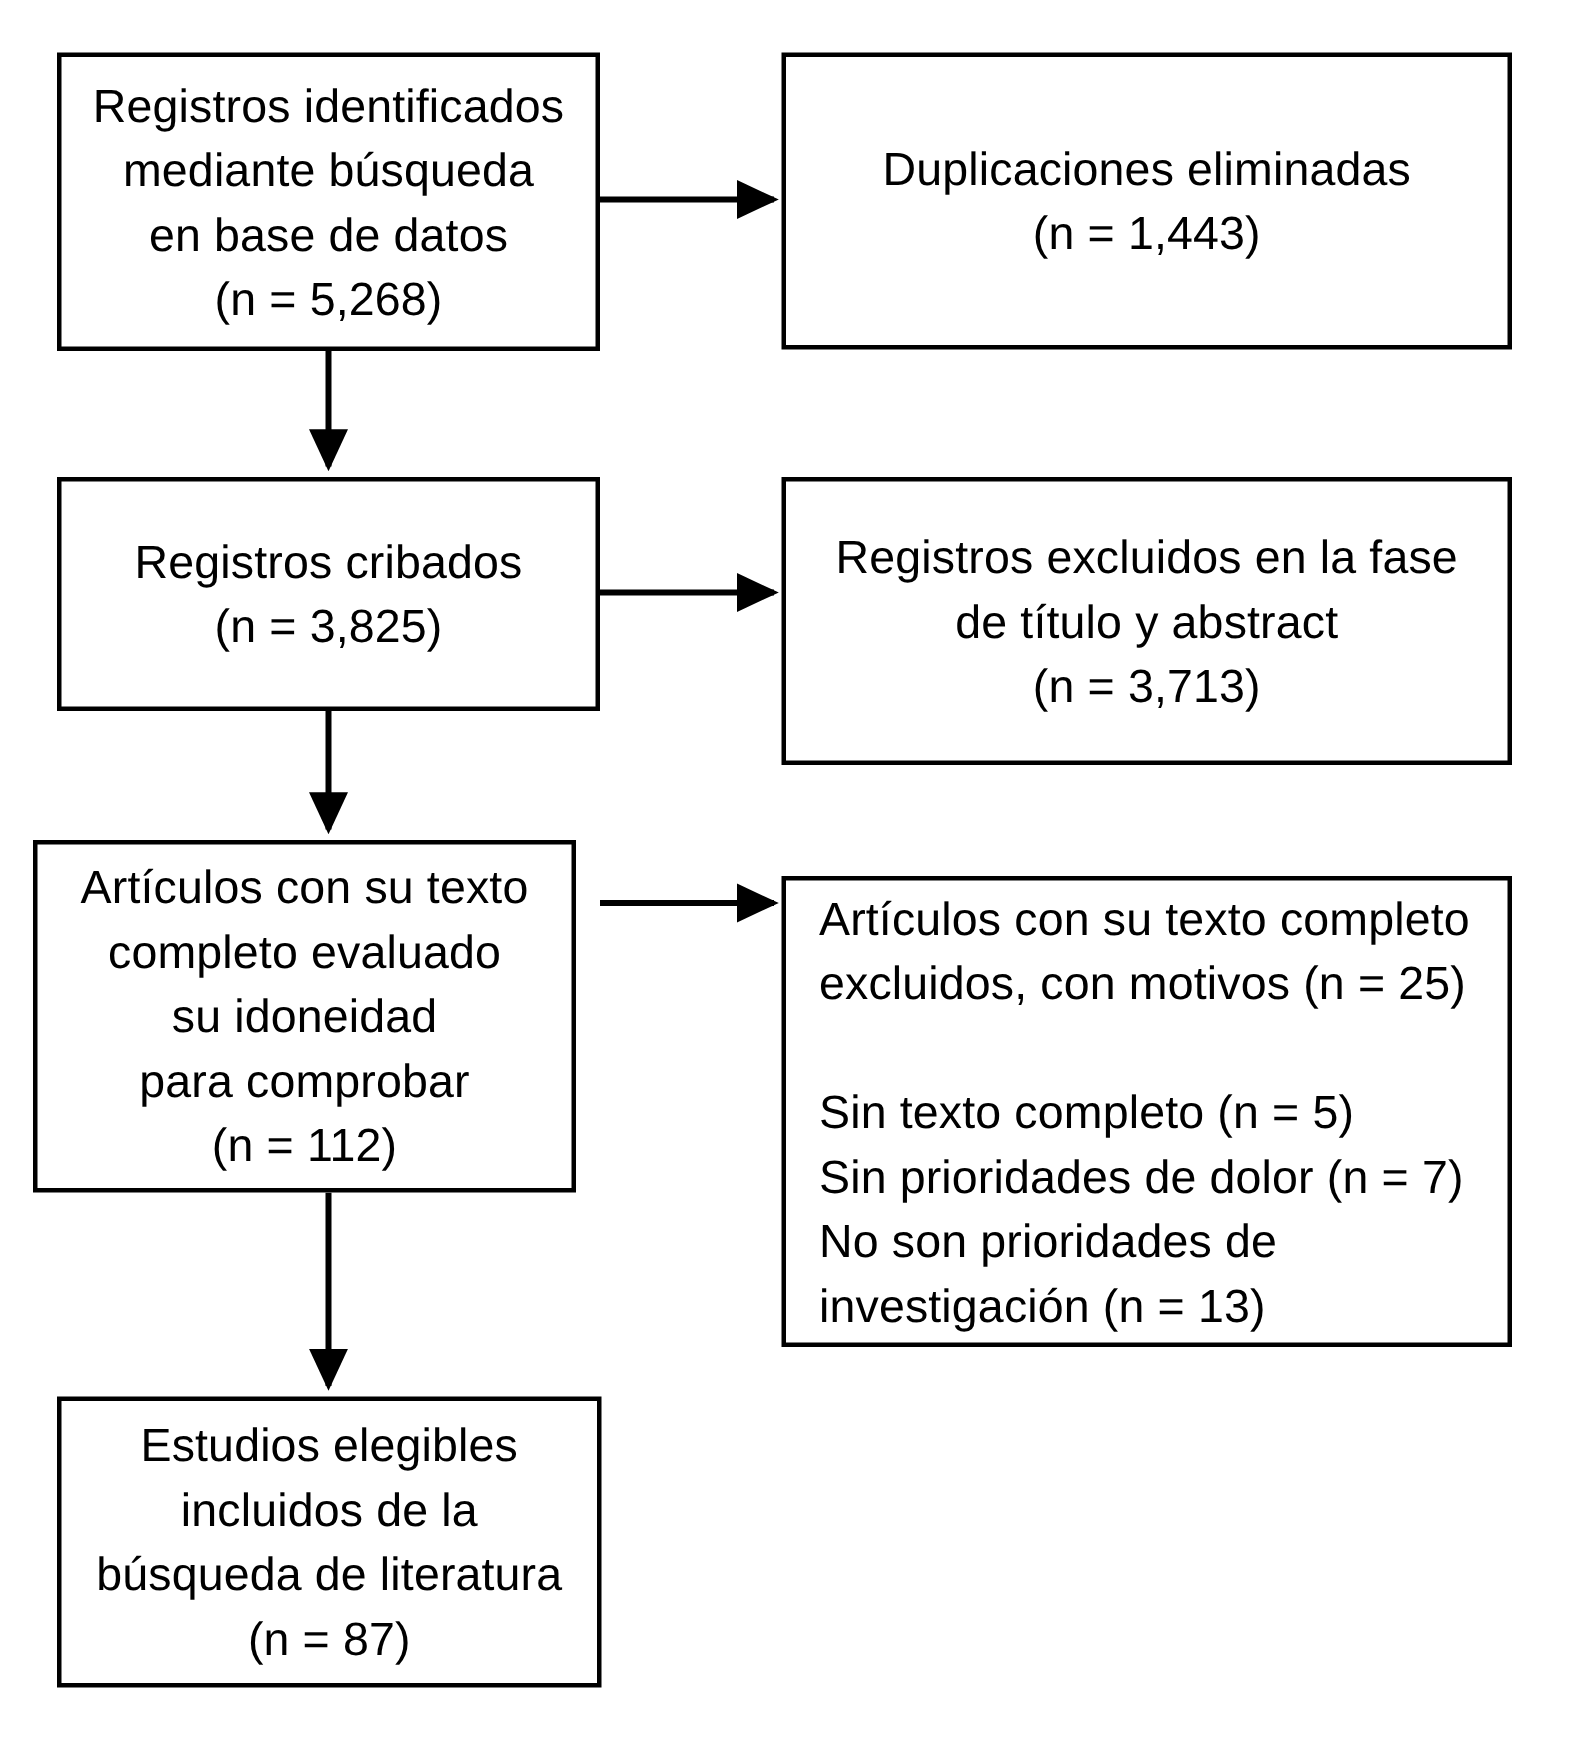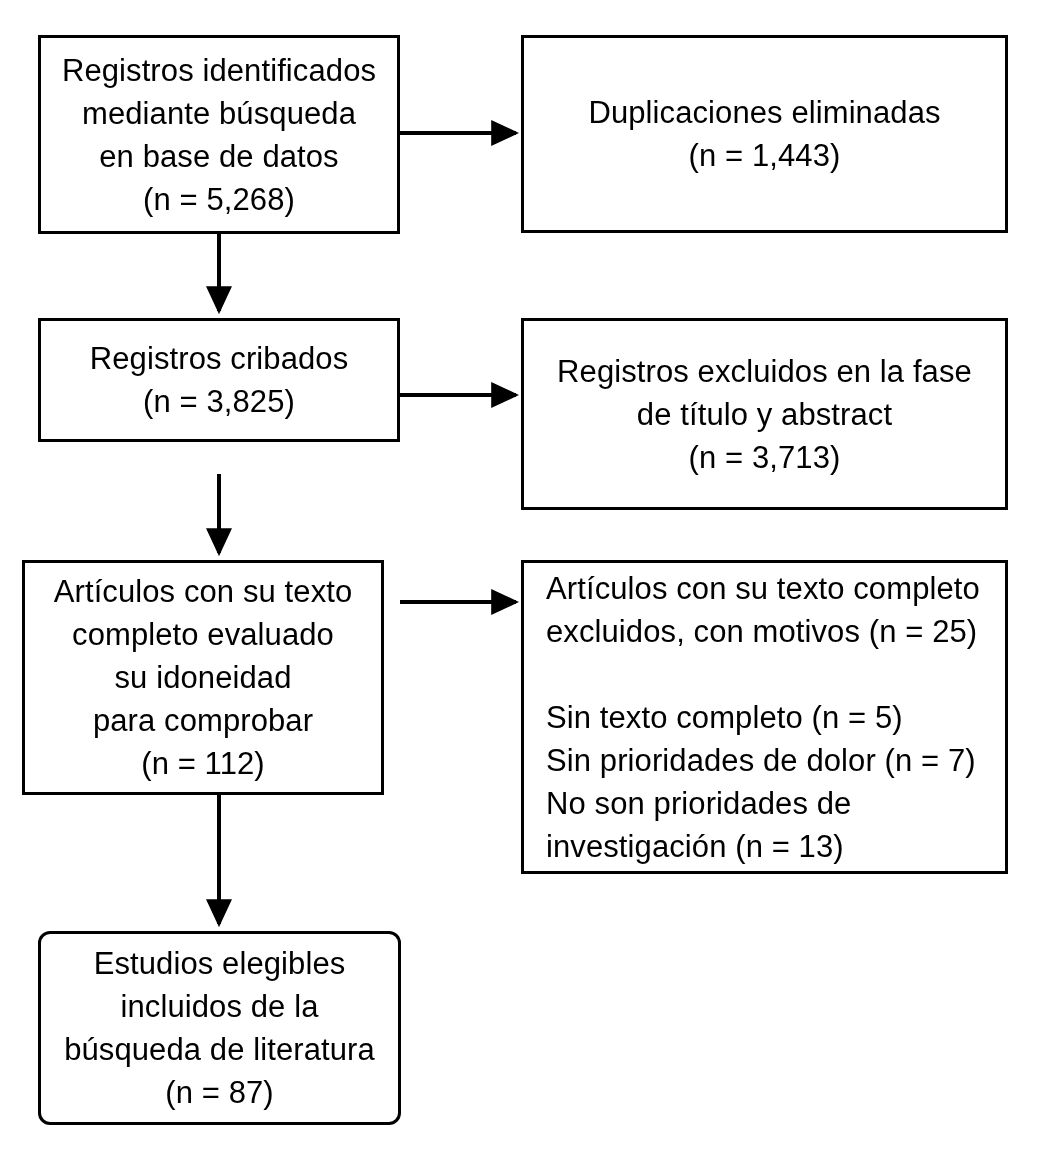--- a/index.html
+++ b/index.html
@@ -40,41 +40,42 @@
     align-items: flex-start;
     text-align: left;
   }
   .txt {
     font-size: 31px;
     line-height: 43px;
     letter-spacing: 0.1px;
   }
   .pad-left {
     padding-left: 22px;
+    margin-top: 24px;
   }
   .spacer-line {
     display: block;
     height: 43px;
   }
   svg.arrows {
     position: absolute;
     left: 0;
     top: 0;
     width: 1064px;
     height: 1158px;
     pointer-events: none;
   }
   
   #box-identified   { left: 38px;  top: 35px;   width: 362px; height: 199px; }
   #box-duplicates   { left: 521px; top: 35px;   width: 487px; height: 198px; }
-  #box-screened     { left: 38px;  top: 318px;  width: 362px; height: 124px; }
+  #box-screened     { left: 38px;  top: 318px;  width: 362px; height: 156px; }
   #box-excluded-ta  { left: 521px; top: 318px;  width: 487px; height: 192px; }
   #box-fulltext     { left: 22px;  top: 560px;  width: 362px; height: 235px; }
   #box-excl-reasons { left: 521px; top: 560px;  width: 487px; height: 314px; }
-  #box-included     { left: 38px;  top: 931px;  width: 363px; height: 194px; border-radius: 12px; }
+  #box-included     { left: 38px;  top: 931px;  width: 363px; height: 194px; }
 </style>
 </head>
 <body>
 
 <div id="canvas">
 
   <svg class="arrows" viewBox="0 0 1064 1158" xmlns="http://www.w3.org/2000/svg">
     <defs>
       <marker id="arrowhead" markerWidth="7" markerHeight="7" refX="6.2" refY="3.5" orient="auto" markerUnits="strokeWidth">
         <polygon points="0,0.25 7,3.5 0,6.75" fill="#000000"></polygon>

